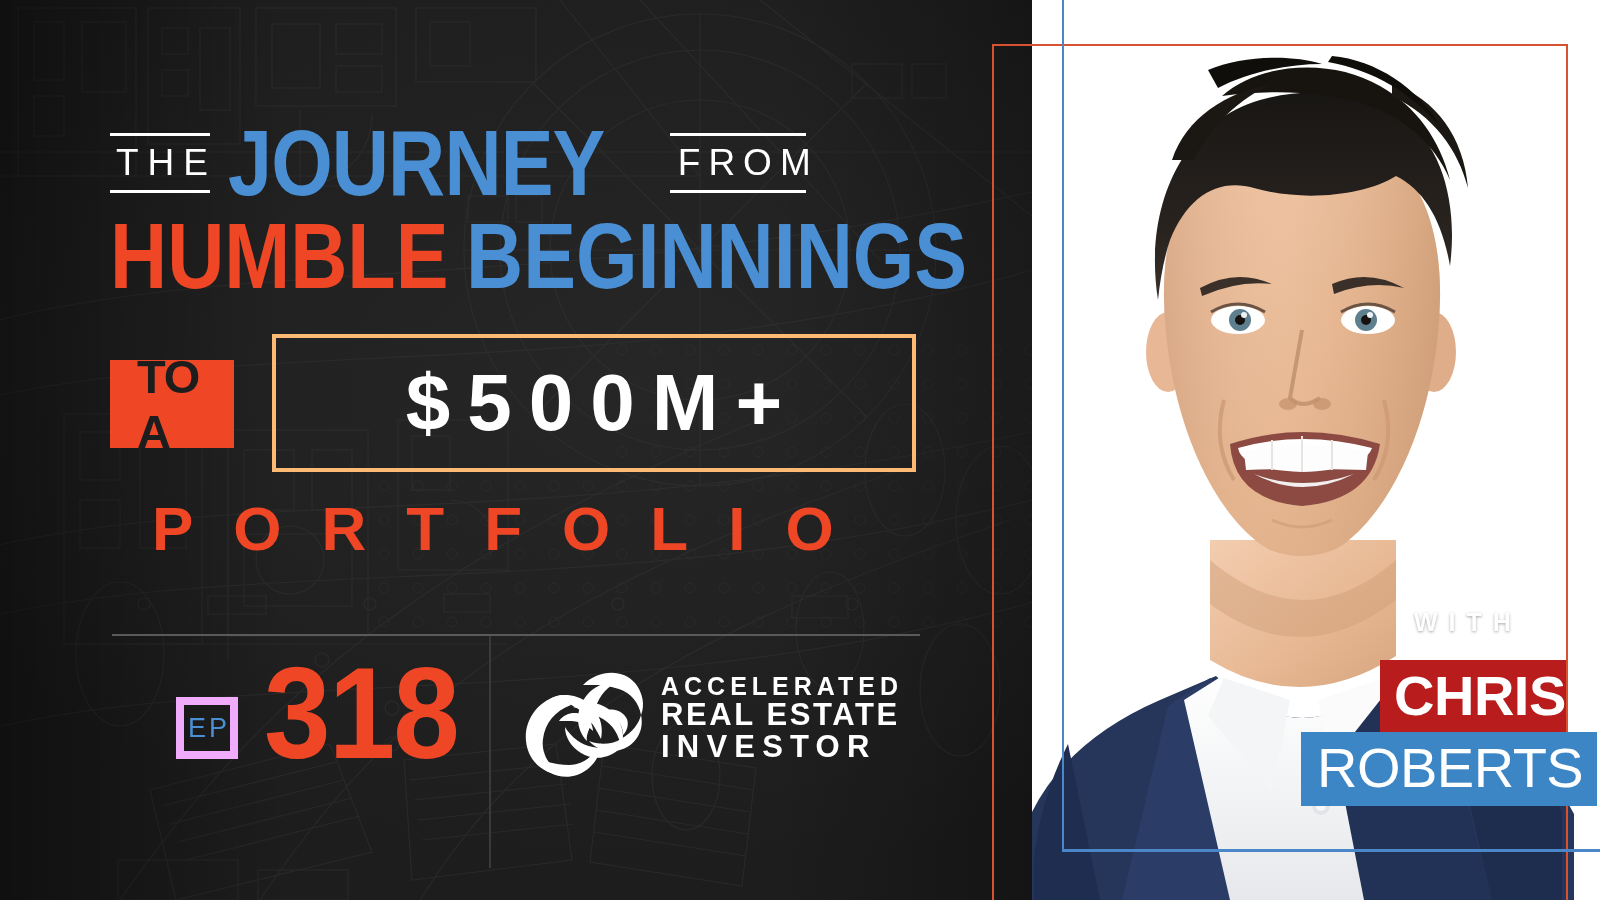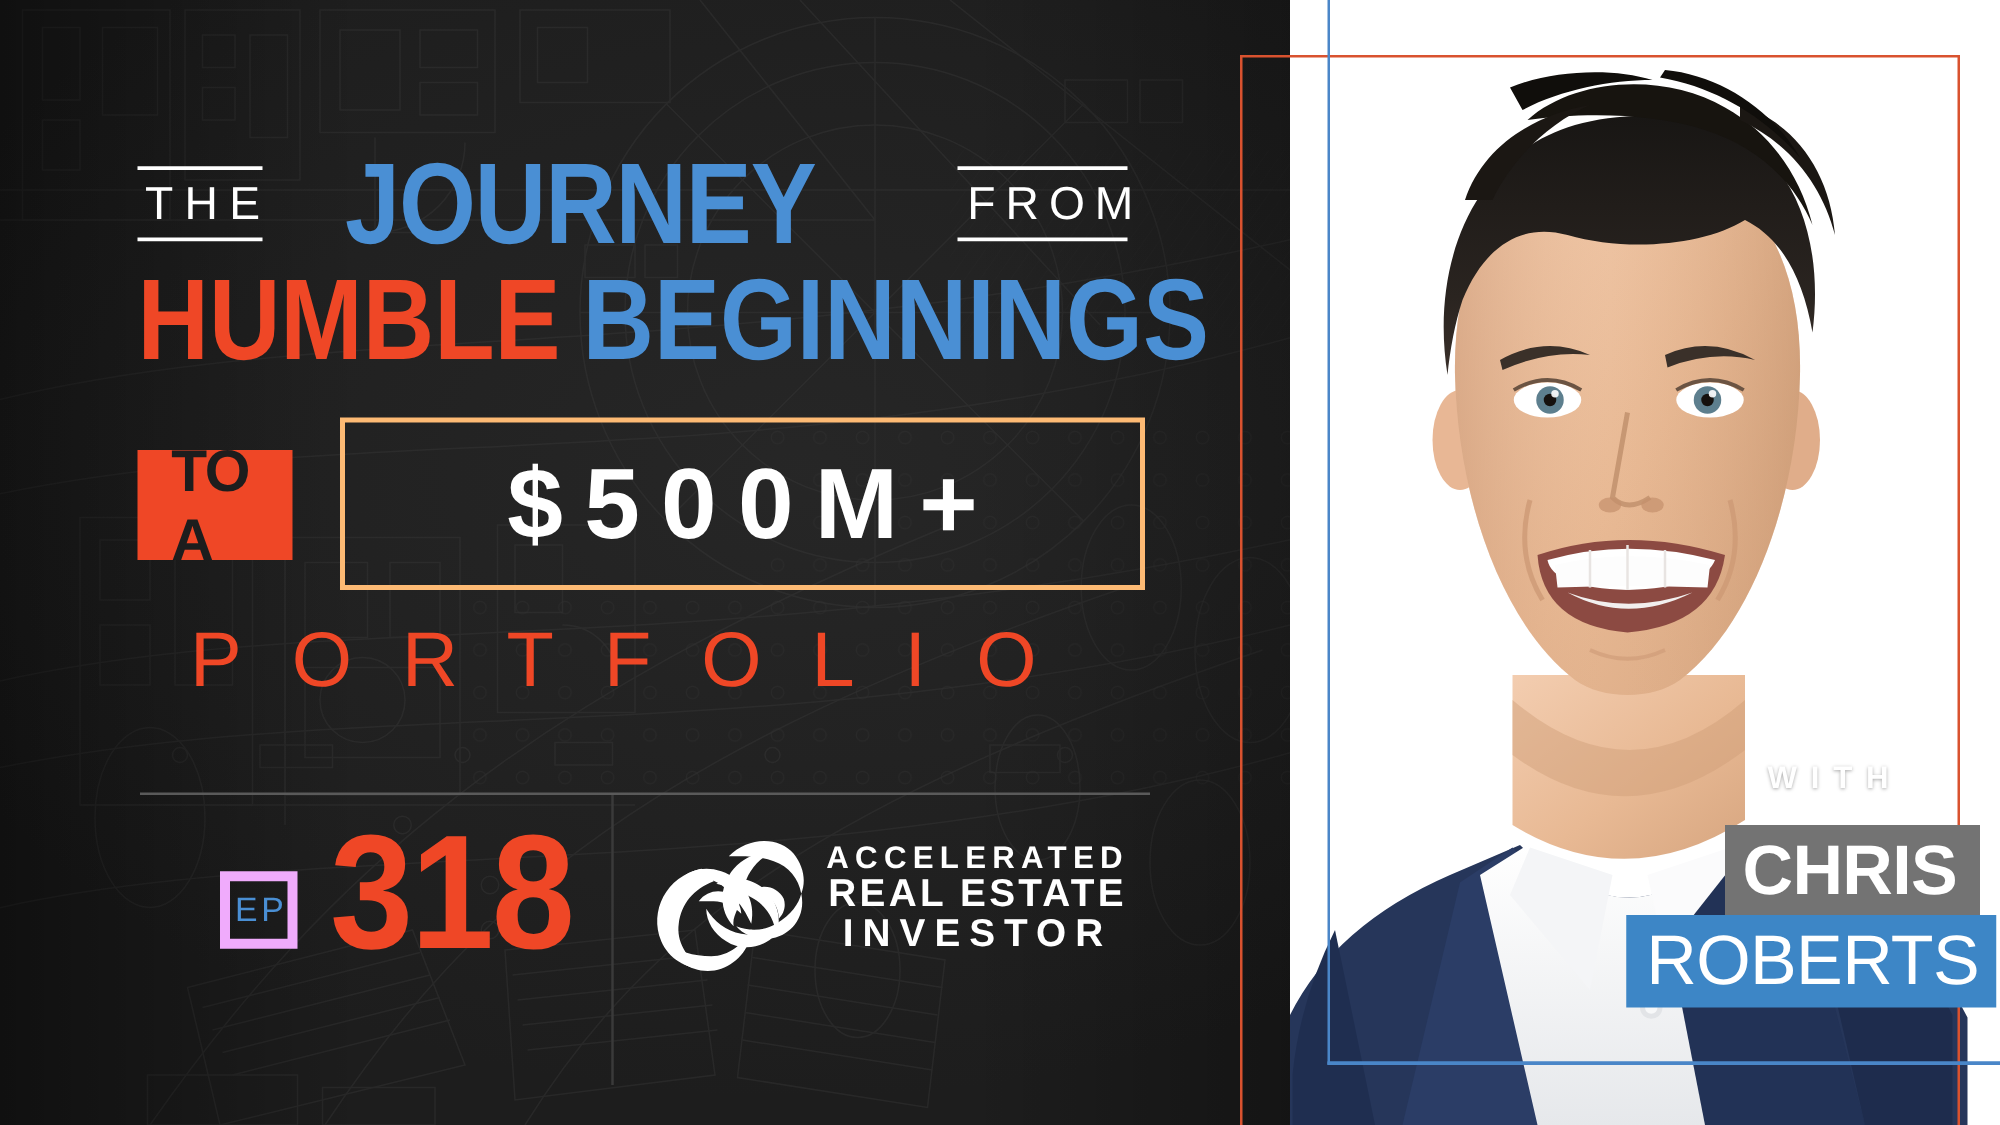--- a/index.html
+++ b/index.html
@@ -52,21 +52,21 @@
     pointer-events:none;
   }
   .frame-blue-bottom{
     position:absolute;left:1062px;top:849px;width:538px;height:2px;
     background:#4a86c8;pointer-events:none;
   }
 
   
   .headline{position:absolute;left:110px;top:118px;width:880px;}
 
-  .row1{display:flex;align-items:center;height:90px;gap:48px;}
+  .row1{display:flex;align-items:center;height:90px;}
   .the-wrap{position:relative;display:flex;flex-direction:column;justify-content:center;
             height:90px;width:100px;margin-right:18px;}
   .the-rule{height:3px;background:#ffffff;width:100px;}
   .the-word{
     color:#ffffff;font-size:37px;font-weight:400;letter-spacing:9px;
     text-align:center;line-height:44px;padding:5px 0 5px 6px;
   }
   .journey{
     color:#4a8fd4;font-size:92px;font-weight:700;line-height:82px;
     letter-spacing:-1px;
@@ -108,21 +108,21 @@
     display:flex;align-items:center;justify-content:center;
   }
   .money-text{
     color:#ffffff;font-size:80px;font-weight:700;letter-spacing:17px;
     padding-left:17px;line-height:80px;
   }
 
   
   .portfolio{
     position:absolute;left:152px;top:498px;
-    color:#ef4726;font-size:62px;font-weight:400;letter-spacing:40px;
+    color:#ef4726;font-size:62px;font-weight:700;letter-spacing:40px;
     line-height:62px;
   }
 
   
   .divider-h{position:absolute;left:112px;top:634px;width:808px;height:2px;background:#5a5a5a;}
   .divider-v{position:absolute;left:489px;top:636px;width:2px;height:232px;background:#3a3a3a;}
 
   
   .ep-badge{
     position:absolute;left:176px;top:676px;width:62px;height:62px;
@@ -134,38 +134,38 @@
     position:absolute;left:264px;top:648px;
     color:#ef4726;font-size:130px;font-weight:700;line-height:130px;
     letter-spacing:-2px;
     transform:scaleX(.92);transform-origin:left top;
   }
 
   
   .logo-block{position:absolute;left:517px;top:655px;display:flex;align-items:center;}
   .logo-mark{width:132px;height:126px;flex:none;}
   .logo-mark svg{display:block;width:100%;height:100%;}
-  .logo-text{margin-left:12px;display:flex;flex-direction:column;color:#ffffff;align-items:center;}
+  .logo-text{margin-left:12px;display:flex;flex-direction:column;color:#ffffff;}
   .logo-text div{font-weight:700;line-height:1.02;white-space:nowrap;}
   .lt-1{font-size:25px;letter-spacing:5.0px;}
   .lt-2{font-size:31px;letter-spacing:2.6px;}
   .lt-3{font-size:31px;letter-spacing:7.2px;}
   .lt-4{font-size:31px;letter-spacing:6.2px;padding-left:20px;}
 
   
   .with-word{
     position:absolute;left:1414px;top:608px;
     color:#ffffff;font-size:25px;font-weight:700;letter-spacing:11px;
     text-shadow:0 1px 3px rgba(0,0,0,.35);
   }
   .name-first{
     position:absolute;left:1380px;top:660px;
-    background:#737373;color:#ffffff;
+    background:#b91c1c;color:#ffffff;
     font-size:56px;font-weight:700;line-height:56px;
-    padding:8px 18px 10px 14px;letter-spacing:-0.5px;
+    padding:8px 0 10px 14px;letter-spacing:-0.5px;
   }
   .name-last{
     position:absolute;left:1301px;top:732px;
     background:#3d86c6;color:#ffffff;
     font-size:56px;font-weight:400;line-height:56px;
     padding:8px 14px 10px 16px;letter-spacing:-0.5px;
   }
 </style>
 </head>
 <body>

